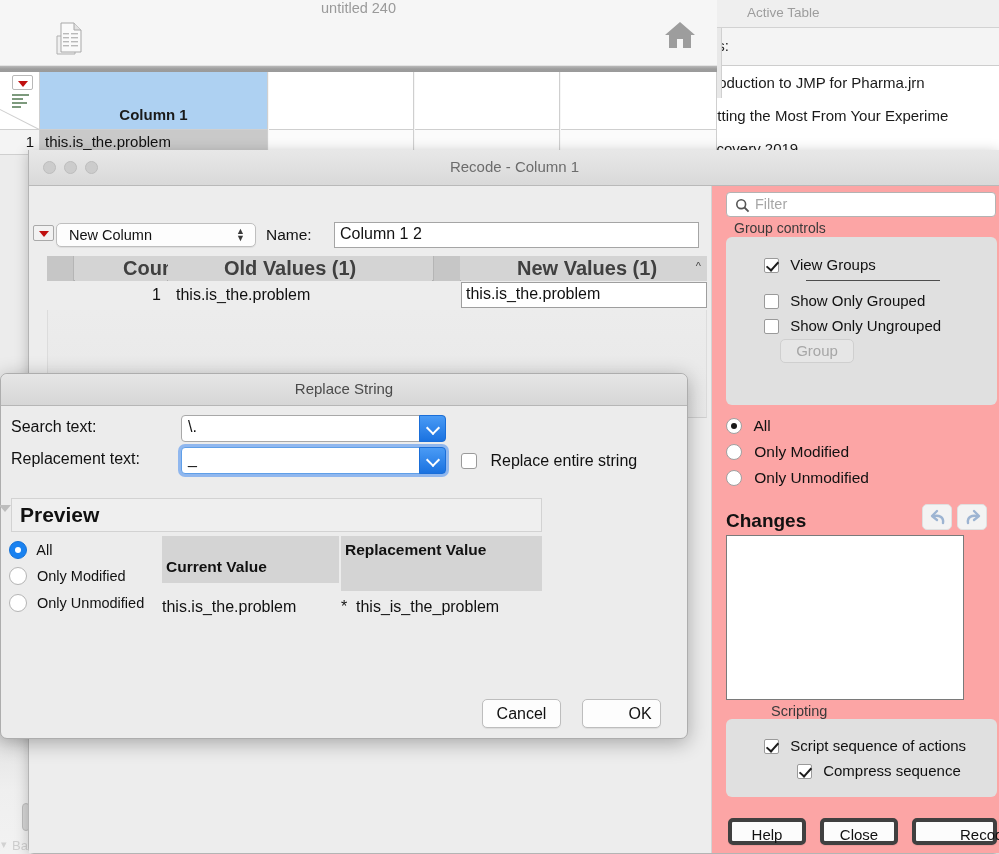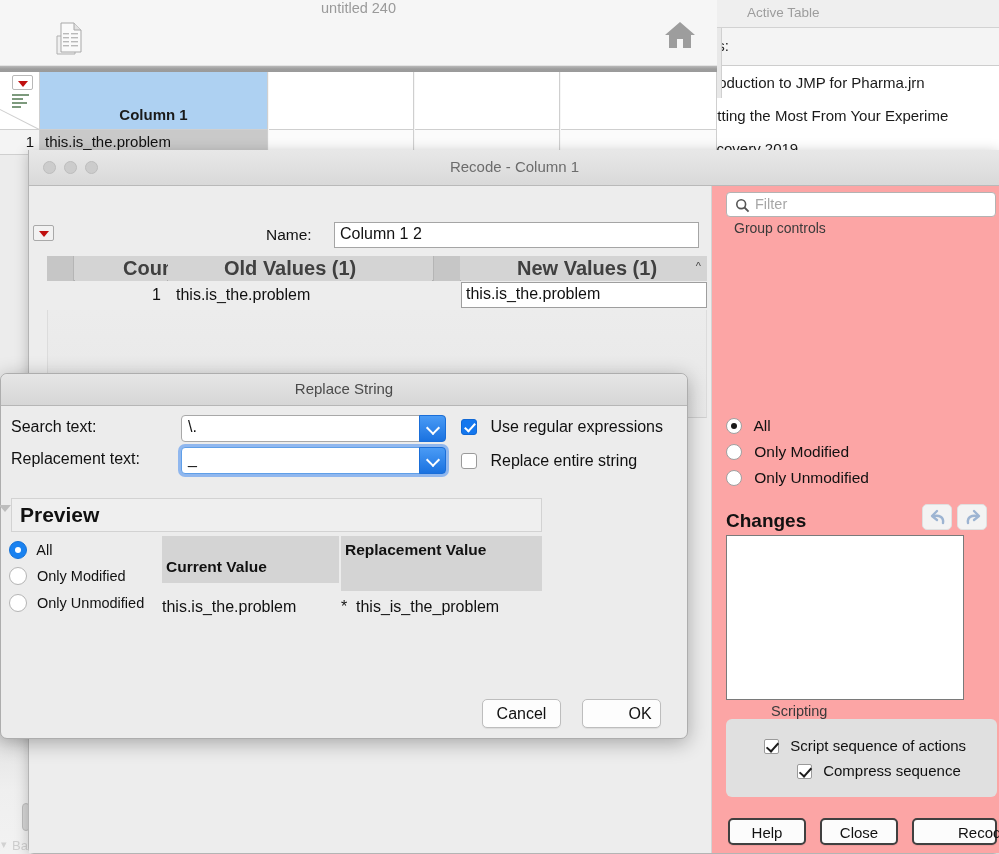--- a/index.html
+++ b/index.html
@@ -281,21 +281,21 @@
     position: absolute; left: 14px; top: 349px; width: 238px; height: 165px;
     background: #fff; border: 1px solid #7a7a7a;
   }
   .scripting-label { position: absolute; left: 22px; top: 517px; font-size: 14.5px; color: #3a3a3a; margin-left: 37px; }
   .script-box {
     position: absolute; left: 14px; top: 533px; width: 271px; height: 78px;
     background: #e0e0e0; border-radius: 6px;
   }
   .btm-btn {
     position: absolute; top: 632px; height: 27px; background: #fcfcfc;
-    border: 2px solid #404040; border-radius: 5px; text-align: center;
+    border: 4px solid #404040; border-radius: 5px; text-align: center;
     line-height: 25px; font-size: 15px; color: #111;
     box-shadow: 0 1px 1px rgba(0,0,0,.07);
   }
 
   
   .rs-win {
     position: absolute; left: 0px; top: 373px; width: 688px; height: 366px;
     background: #ececec; border: 1px solid #adadad; border-radius: 7px;
     box-shadow: 0 4px 20px rgba(0,0,0,.30);
   }
@@ -470,20 +470,24 @@
       </div>
       <div class="recode-title">Recode - Column 1</div>
     </div>
 
     <div class="recode-body">
 
       <div class="recode-left">
 
         <div class="rc-redtri"></div>
 
+        <div class="popup-btn">
+          <span>New Column</span>
+          <span class="popup-chev">▲<br>▼</span>
+        </div>
 
         <div class="name-label">Name:</div>
         <div class="name-field">
           <span>Column 1 2</span>
         </div>
 
         <div class="vt-head">
           <div class="seg c0"></div>
           <div class="seg c1">
             <div class="t right">Count</div>
@@ -514,20 +518,36 @@
         <div class="filter-box">
           <svg style="position:absolute;left:8px;top:5px;" width="15" height="15" viewBox="0 0 15 15">
             <circle cx="6.2" cy="6.2" r="4.4" fill="none" stroke="#555" stroke-width="1.6"></circle>
             <line x1="9.5" y1="9.5" x2="13.6" y2="13.6" stroke="#555" stroke-width="1.8"></line>
           </svg>
           <span class="ph">Filter</span>
         </div>
 
         <div class="grp-label">Group controls</div>
 
+        <div class="grp-box">
+          <div class="cbrow" style="left:38px;top:19px;">
+            <span class="cbx on"></span>
+            <span>View Groups</span>
+          </div>
+          <div class="grp-underline"></div>
+          <div class="cbrow" style="left:38px;top:55px;">
+            <span class="cbx"></span>
+            <span>Show Only Grouped</span>
+          </div>
+          <div class="cbrow" style="left:38px;top:80px;">
+            <span class="cbx"></span>
+            <span>Show Only Ungrouped</span>
+          </div>
+          <div class="grp-btn">Group</div>
+        </div>
 
         <div class="radio" style="left:14px;top:231px;">
           <span class="rdo on"></span>
           <span>All</span>
         </div>
         <div class="radio" style="left:14px;top:257px;">
           <span class="rdo"></span>
           <span>Only Modified</span>
         </div>
         <div class="radio" style="left:14px;top:283px;">
@@ -582,24 +602,20 @@
       <span class="txt">\.</span>
       <span class="arrow"></span>
     </div>
 
     <div class="rs-lbl" style="left:10px;top:76px;">Replacement text:</div>
     <div class="combo focused" style="left:180px;top:73px;width:265px;">
       <span class="txt">_</span>
       <span class="arrow"></span>
     </div>
 
-    <div class="rs-cb" style="left:460px;top:44px;">
-      <span class="cbx2 on"></span>
-      <span>Use regular expressions</span>
-    </div>
     <div class="rs-cb" style="left:460px;top:78px;">
       <span class="cbx2"></span>
       <span>Replace entire string</span>
     </div>
 
     <div class="preview-tri"></div>
     <div class="preview-bar">
       <div class="t">Preview</div>
     </div>
 

